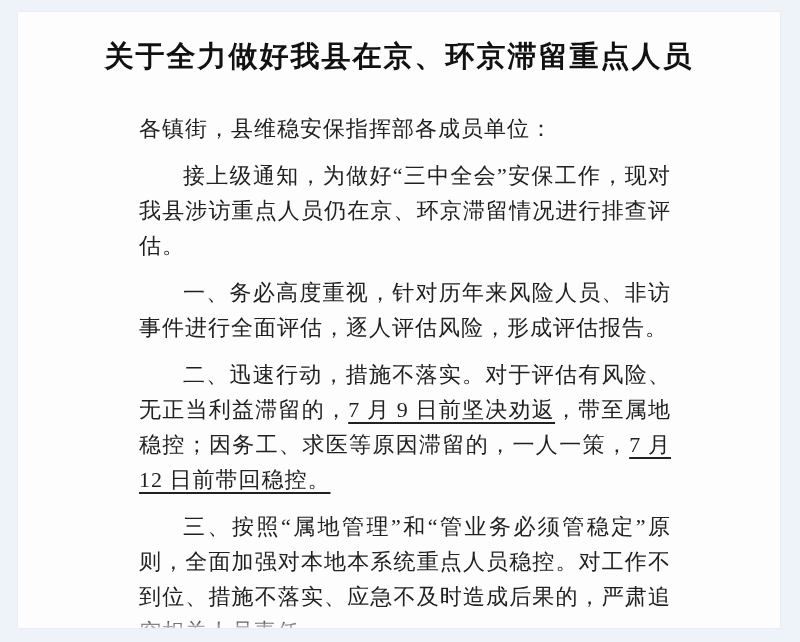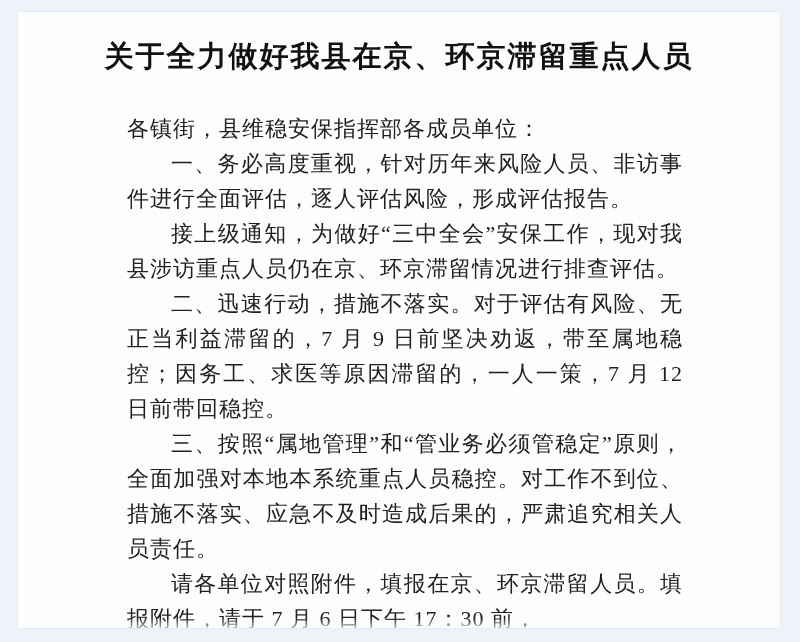--- a/index.html
+++ b/index.html
@@ -40,27 +40,28 @@
   .body-text{
     margin:32px 97px 0 109px;
     font-size:22px;
     line-height:35px;
     color:var(--ink);
     text-align:justify;
     text-justify:inter-character;
     letter-spacing:1px;
   }
   .para{
-    margin:0;
+    margin:12px;
     padding:0;
   }
   .para.indent{
     text-indent:2em;
   }
   .run.underline{
+    text-decoration:underline;
     text-decoration-thickness:2px;
     text-underline-offset:5px;
   }
   .bottom-fade{
     position:absolute;
     left:0;right:0;bottom:0;
     height:10px;
     background:linear-gradient(to bottom, rgba(253,253,253,0), rgba(253,253,253,0.7));
     pointer-events:none;
   }
@@ -68,21 +69,21 @@
 </head>
 <body>
 
 <div class="canvas">
   <div class="page">
     <h1 class="title">
       <span>关于全力做好我县在京、环京滞留重点人员</span><br>
     </h1>
     <div class="body-text" id="body-container">
         <p class="para"><span class="run">各镇街，县维稳安保指挥部各成员单位：</span></p>
+        <p class="para indent"><span class="run">接上级通知，为做好“三中全会”安保工作，现对我县涉访重点人员仍在京、环京滞留情况进行排查评估。</span></p>
         <p class="para indent"><span class="run">一、务必高度重视，针对历年来风险人员、非访事件进行全面评估，逐人评估风险，形成评估报告。</span></p>
-        <p class="para indent"><span class="run">接上级通知，为做好“三中全会”安保工作，现对我县涉访重点人员仍在京、环京滞留情况进行排查评估。</span></p>
         <p class="para indent"><span class="run">二、迅速行动，措施不落实。对于评估有风险、无正当利益滞留的，</span><span class="run underline">7 月 9 日前坚决劝返</span><span class="run">，带至属地稳控；因务工、求医等原因滞留的，一人一策，</span><span class="run underline">7 月 12 日前带回稳控。</span></p>
         <p class="para indent"><span class="run">三、按照“属地管理”和“管业务必须管稳定”原则，全面加强对本地本系统重点人员稳控。对工作不到位、措施不落实、应急不及时造成后果的，严肃追究相关人员责任。</span></p>
         <p class="para indent"><span class="run">请各单位对照附件，填报在京、环京滞留人员。</span><span class="run underline">填报附件，请于 7 月 6 日下午 17：30 前，</span></p>
       </div>
     <div class="bottom-fade"></div>
   </div>
 </div>
 
 </body></html>

